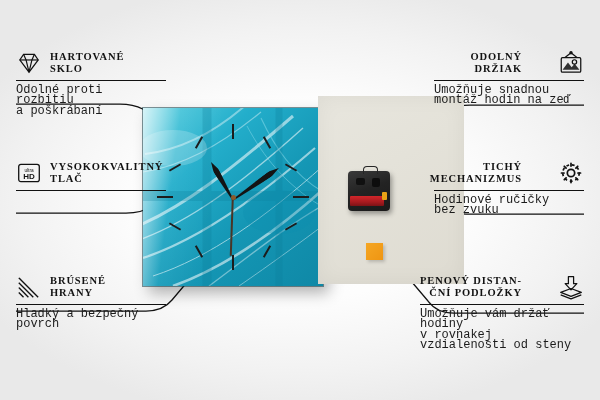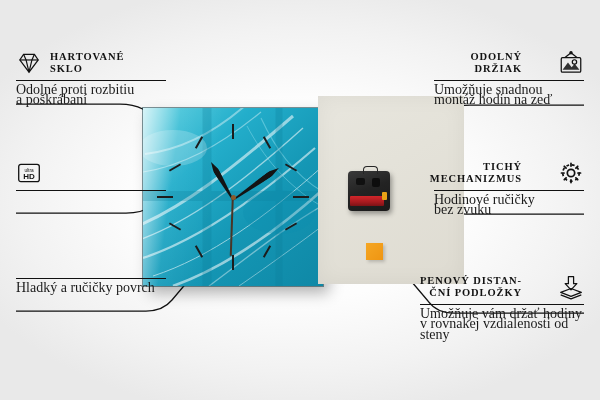--- a/index.html
+++ b/index.html
@@ -22,22 +22,22 @@
   .feat.right .head{justify-content:flex-end;gap:36px;}
   .titlewrap{font-family:"Liberation Serif", serif;}
   .title{
     font-size:10.5px;font-weight:bold;letter-spacing:.9px;
     color:#121212;line-height:12.5px;text-transform:uppercase;
     white-space:pre-line;
   }
   .feat.right .title{text-align:right;}
   .rule{height:1px;background:#111;margin-top:4px;}
   .sub{
-    font-size:14px;line-height:10.5px;color:#1b1b1b;margin-top:3.5px;
-    white-space:pre-line;font-family:Liberation Serif, serif;
+    font-size:12px;line-height:10.5px;color:#1b1b1b;margin-top:3.5px;
+    white-space:pre-line;font-family:Liberation Mono, monospace;
   }
   .feat.right .sub{text-align:left;}
   .ico{width:26px;height:26px;flex:0 0 26px;display:block;}
   
   #clock{
     position:absolute;left:143px;top:108px;width:180px;height:178px;
     box-shadow:0 0 0 1px rgba(20,60,70,.55), 6px 7px 14px rgba(0,0,0,.30);
     overflow:hidden;background:#15a6c4;
   }
   #clockimg{position:absolute;inset:0;}
@@ -203,27 +203,45 @@
 a poškrábaní</div>
   </div>
 
   <div class="feat left" style="left:16px;top:160px;width:150px;">
     <div class="head">
       <svg class="ico" viewBox="0 0 24 24">
         <rect x="2.5" y="4" width="19" height="16" rx="2" fill="none" stroke="#111" stroke-width="1.2"></rect>
         <text x="12" y="11" font-family="Liberation Sans, sans-serif" font-size="4.4" text-anchor="middle" fill="#111">ultra</text>
         <text x="12" y="17.6" font-family="Liberation Sans, sans-serif" font-size="7.4" font-weight="bold" text-anchor="middle" fill="#111">HD</text>
       </svg>
+      <div class="titlewrap">
+        <div class="title">VYSOKOKVALITNÝ
+TLAČ</div>
+      </div>
     </div>
     <div class="rule"></div>
   </div>
 
   <div class="feat left" style="left:16px;top:274px;width:150px;">
-    <div class="rule"></div>
-    <div class="sub">Hladký a ručičky povrch</div>
+    <div class="head">
+      <svg class="ico" viewBox="0 0 24 24">
+        <g stroke="#111" stroke-width="1.25" stroke-linecap="square">
+          <path d="M3 4 L20 21"></path>
+            <path d="M3 8.5 L15.5 21"></path>
+          <path d="M3 13 L11 21"></path>
+            <path d="M3 17.5 L6.5 21"></path>
+        </g>
+      </svg>
+      <div class="titlewrap">
+        <div class="title">BRÚSENÉ
+HRANY</div>
+      </div>
+    </div>
+    <div class="rule"></div>
+    <div class="sub">Hladký a bezpečný povrch</div>
   </div>
 
   <div class="feat right" style="left:434px;top:50px;width:150px;">
     <div class="head">
       <div class="titlewrap">
         <div class="title">ODOLNÝ
 DRŽIAK</div>
       </div>
       <svg class="ico" viewBox="0 0 24 24">
         <g fill="none" stroke="#111" stroke-width="1.15">

